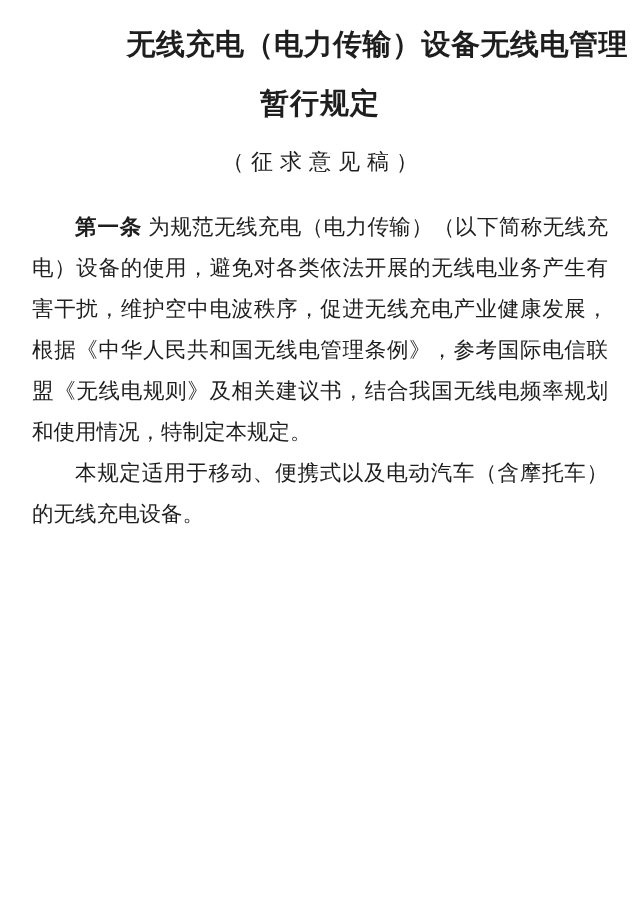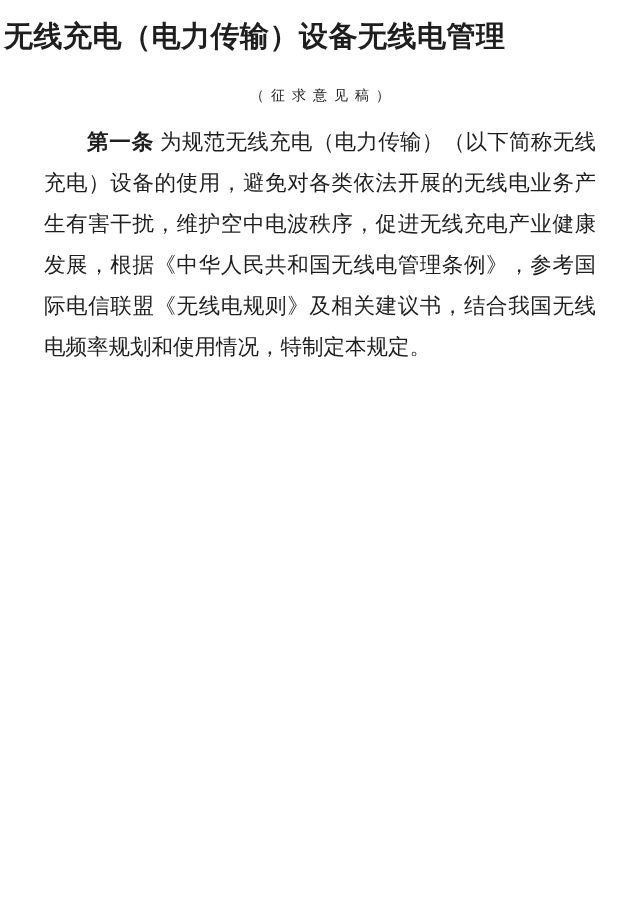--- a/index.html
+++ b/index.html
@@ -11,48 +11,48 @@
     position: relative;
     width: 640px;
     height: 902px;
     background: #ffffff;
     color: #1e1e1e;
     font-family: "DejaVu Serif", "Liberation Serif", serif;
     overflow: hidden;
     box-sizing: border-box;
   }
   .title-line1 {
-    margin: 4px;
+    margin: 12px;
     padding-top: 16px;
     font-size: 29px;
     line-height: 32px;
     font-weight: 700;
-    text-align: left;
+    text-align: right;
     letter-spacing: 0.5px;
   }
   .title-line2 {
     margin: 27px 0 0 0;
     font-size: 29px;
     line-height: 32px;
     font-weight: 700;
     text-align: center;
     letter-spacing: 1px;
   }
   .draft-note {
     margin: 30px 0 0 0;
-    font-size: 14px;
+    font-size: 22px;
     line-height: 26px;
     font-weight: 400;
     text-align: center;
     letter-spacing: 7px;
     text-indent: 7px;
   }
   .body-text {
-    margin-top: 13px;
-    padding: 0 44px;
+    margin-top: 31px;
+    padding: 0 32px;
     font-size: 21.5px;
     line-height: 41px;
     text-align: justify;
     text-justify: inter-ideograph;
   }
   .para {
     margin: 0;
     text-indent: 2em;
   }
   .para.justify-last {
@@ -65,26 +65,28 @@
     letter-spacing: 0.5px;
   }
 </style>
 </head>
 <body>
 
 <div class="page">
 
   <h1 class="title-line1">无线充电（电力传输）设备无线电管理</h1>
 
+  <h1 class="title-line2">暂行规定</h1>
 
   <p class="draft-note">（征求意见稿）</p>
 
   <div class="body-text">
 
     <p class="para"><span class="art-label">第一条</span><span>为规范无线充电（电力传输）（以下简称无线充电）设备的使用，避免对各类依法开展的无线电业务产生有害干扰，维护空中电波秩序，促进无线充电产业健康发展，根据《中华人民共和国无线电管理条例》，参考国际电信联盟《无线电规则》及相关建议书，结合我国无线电频率规划和使用情况，特制定本规定。</span></p>
 
 
+    <p class="para"><span>本规定适用于移动、便携式以及电动汽车（含摩托车）的无线充电设备。</span></p>
 
 
 
   </div>
 
 </div>
 
 </body></html>

